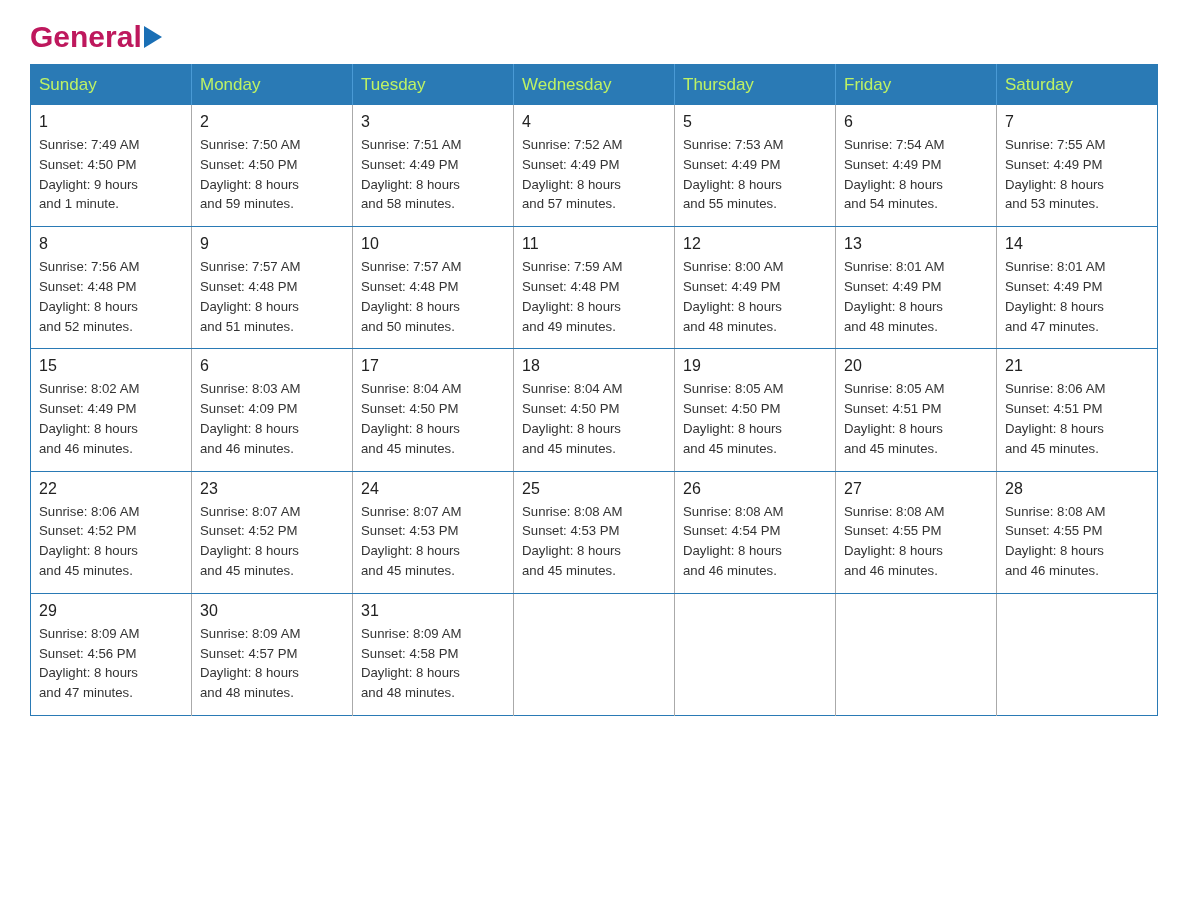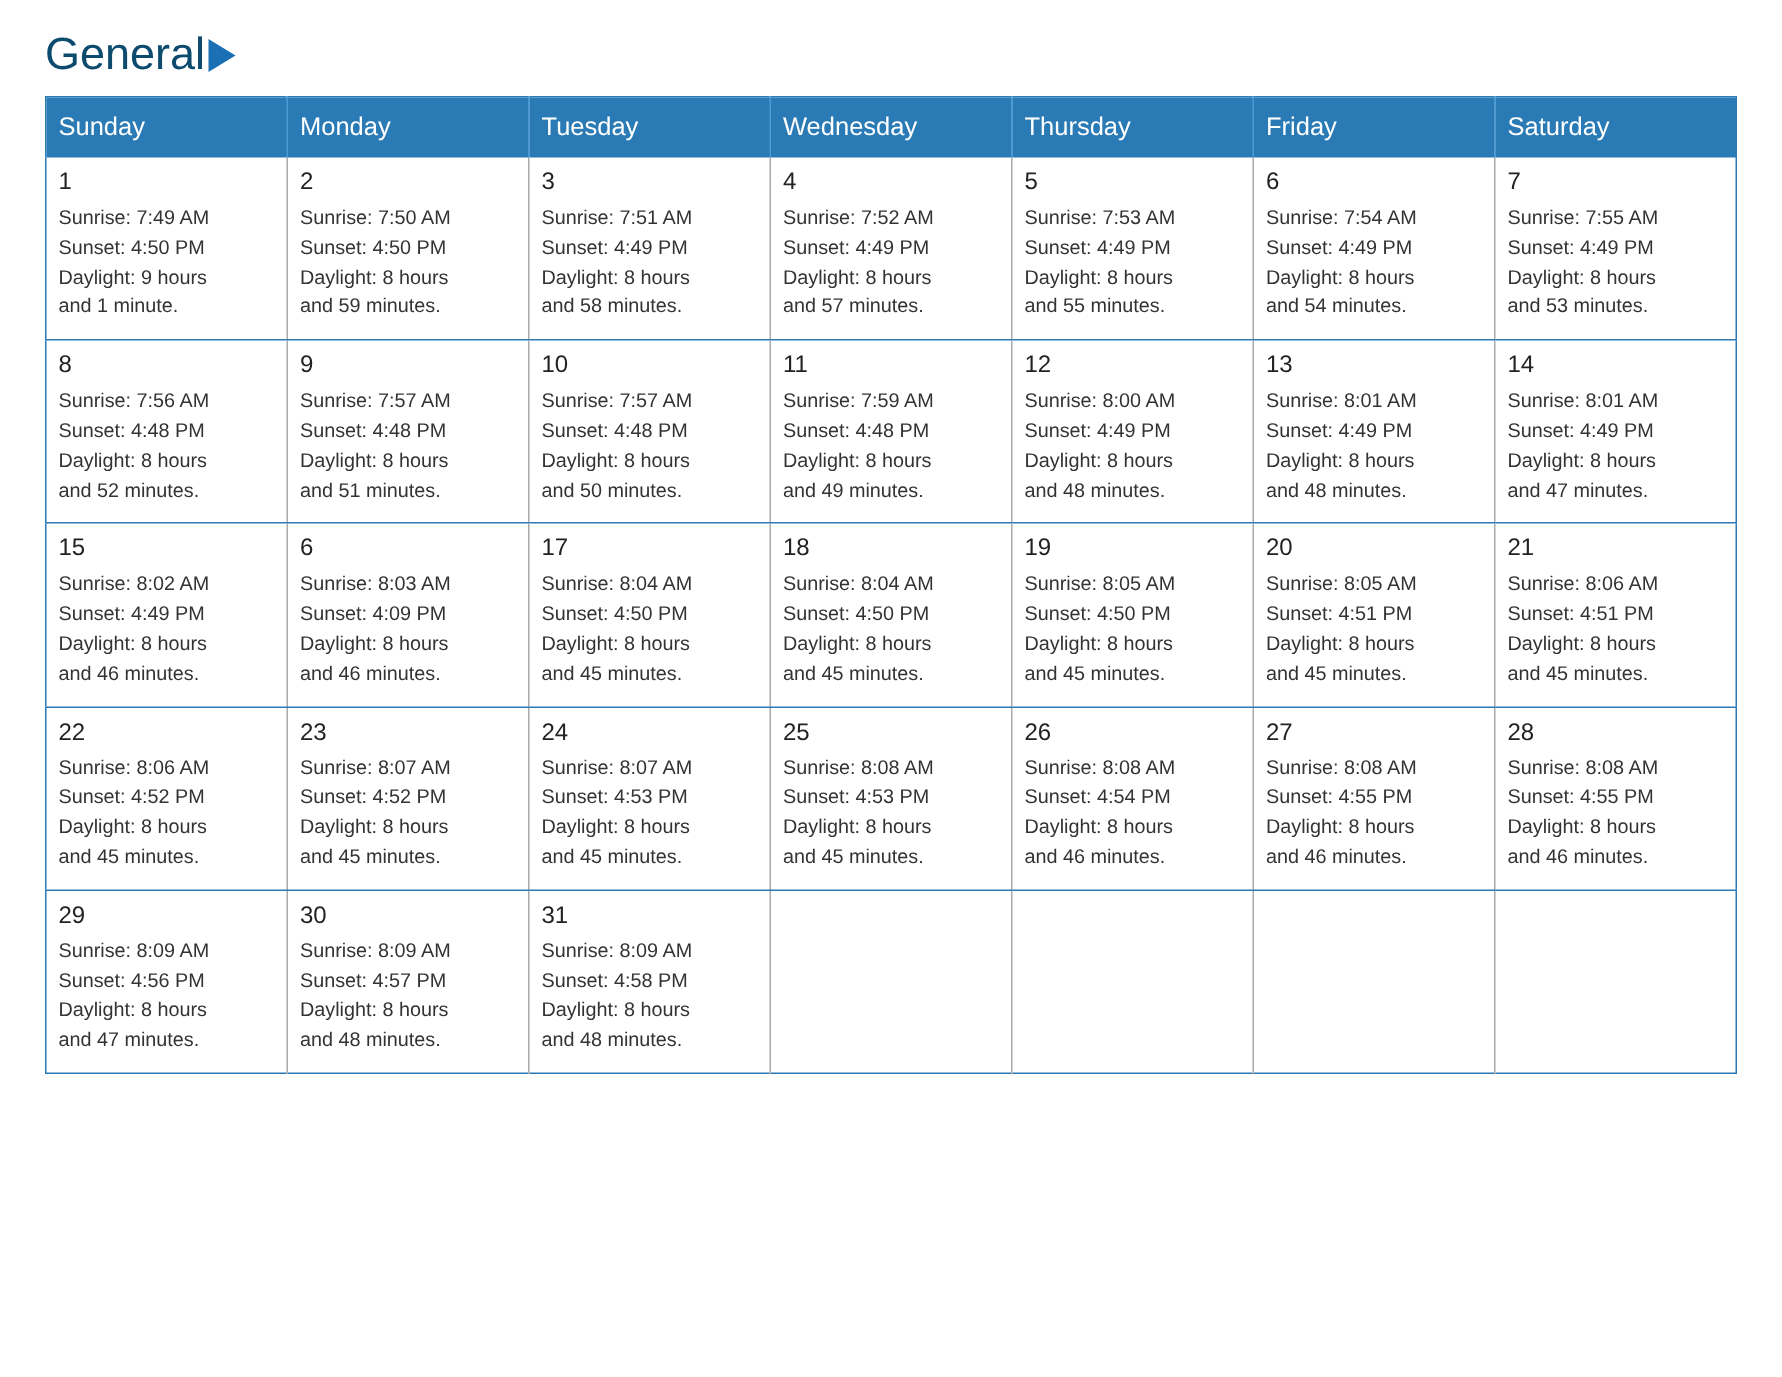--- a/index.html
+++ b/index.html
@@ -30,21 +30,21 @@
       color: #555;
       margin-top: 4px;
     }
     .calendar {
       width: 100%;
       border-collapse: collapse;
       border: 1px solid #2a7ab5;
     }
     .calendar th {
       background-color: #2a7ab5;
-      color: #ffffff;
+      color: #bef264;
       font-size: 17px;
       font-weight: normal;
       padding: 10px 8px;
       text-align: left;
       border-right: 1px solid #4a9ad5;
     }
     .calendar th:last-child { border-right: none; margin-left: 42px; }
     .calendar td {
       vertical-align: top;
       padding: 8px 8px 12px 8px;
@@ -70,21 +70,21 @@
       color: #333;
     }
     .logo-wrapper {
       display: flex;
       flex-direction: column;
     }
     .logo-row1 {
       display: flex;
       align-items: center;
     }
-    .logo-g { font-size: 30px; font-weight: normal; color: #0c4a6e; }
+    .logo-g { font-size: 30px; font-weight: bold; color: #be185d; }
     .logo-row2 {
       font-size: 30px;
       font-weight: bold;
       color: #1a6fb5;
       padding-left: 6px;
       margin-top: -6px;
     }
   </style>
 </head>
 <body>

